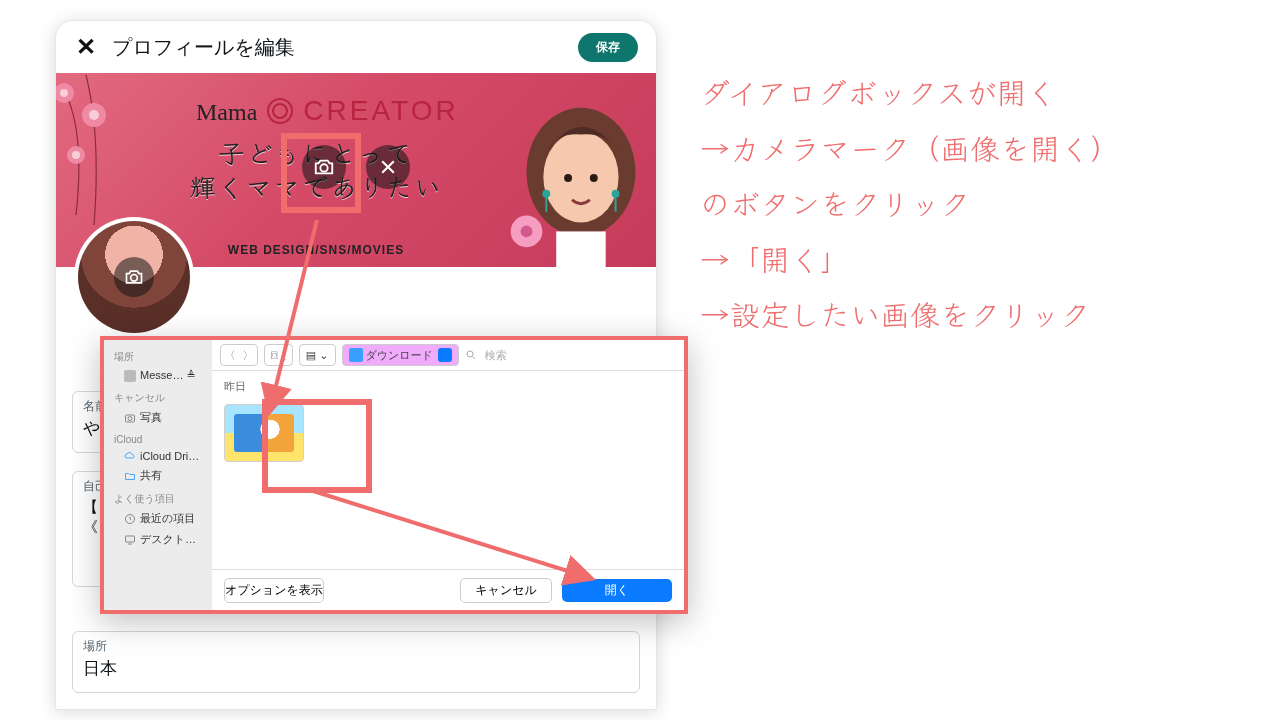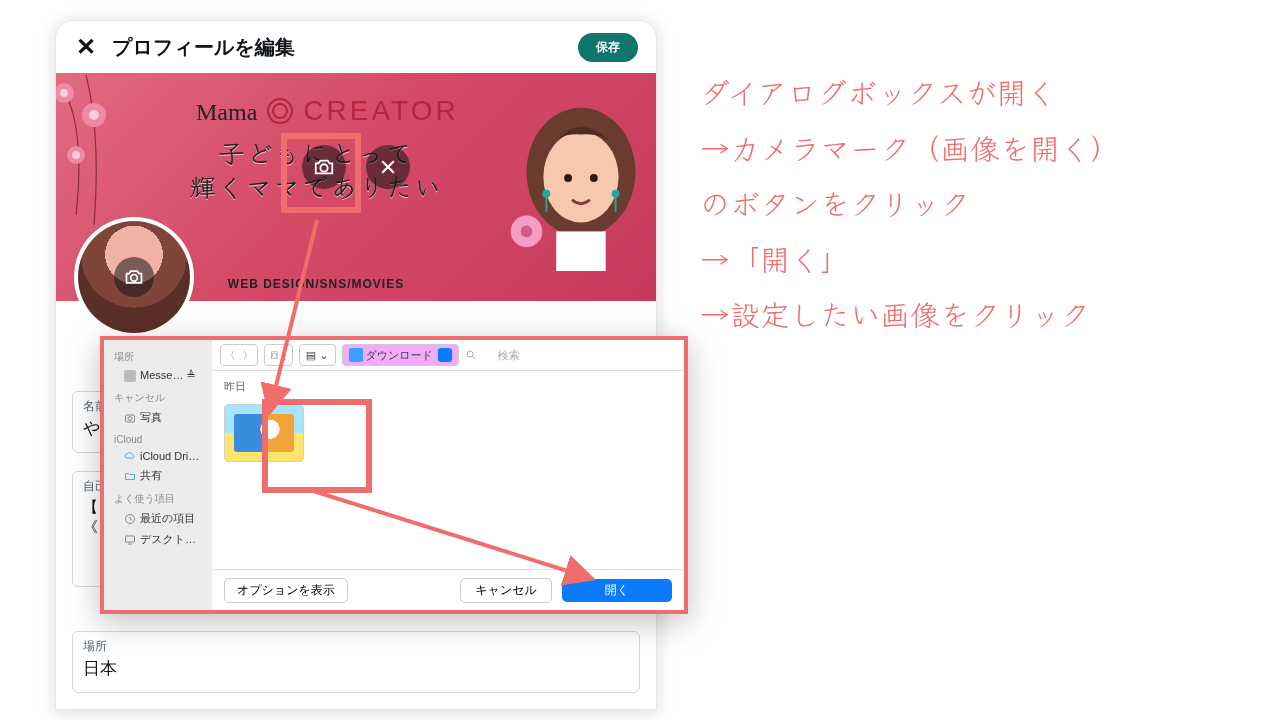--- a/index.html
+++ b/index.html
@@ -1,24 +1,24 @@
 <!DOCTYPE html>
 <html><head>
 <meta charset="utf-8">
 <style>
   html,body{margin:0;padding:0;width:1280px;height:720px;background:#fff;font-family:"Hiragino Sans","Helvetica Neue",Arial,sans-serif;overflow:hidden}
   .stage{position:relative;width:1280px;height:720px}
   
   .panel{position:absolute;left:55px;top:20px;width:600px;height:688px;background:#fff;border:1px solid #e6e6e6;border-radius:18px 18px 0 0;box-shadow:0 2px 18px rgba(0,0,0,.15);overflow:hidden}
   .hdr{display:flex;align-items:center;height:52px;padding:0 18px}
   .hdr .close{width:24px;height:24px;display:flex;align-items:center;justify-content:center;font-size:24px;font-weight:700;color:#111;cursor:pointer}
-  .hdr .title{flex:1;font-weight:700;font-size:20px;margin-left:14px;color:#0f1419}
+  .hdr .title{flex:1;font-weight:400;font-size:20px;margin-left:14px;color:#0f1419}
   .hdr .save{background:#0f766e;color:#fff;border-radius:9999px;padding:6px 18px;font-size:12px;font-weight:800;cursor:pointer}
   
-  .banner{position:relative;height:228px;background:linear-gradient(135deg,#e26a80 0%,#d44a67 45%,#c63a5b 100%);overflow:hidden}
+  .banner{position:relative;height:194px;background:linear-gradient(135deg,#e26a80 0%,#d44a67 45%,#c63a5b 100%);overflow:hidden}
   .banner .deco-flowers{position:absolute;left:-10px;top:2px;width:120px;height:150px;pointer-events:none}
   .banner .brand{position:absolute;left:140px;top:22px;font-family:"Brush Script MT",cursive;font-size:24px;color:#222}
   .banner .brand .c{color:#b8243f;font-family:Impact,sans-serif;letter-spacing:3px;font-size:28px}
   .banner .jp1,.banner .jp2{font-family:"Klee One","Yu Mincho","Hiragino Mincho ProN",serif;font-weight:700;color:#222;text-align:center;position:absolute;left:100px;width:320px;font-size:26px;letter-spacing:2px;text-shadow:0 1px 0 #f5c9d2}
   .banner .jp1{top:60px}
   .banner .jp2{top:94px}
   .banner .sub{position:absolute;bottom:10px;left:100px;width:320px;text-align:center;color:#222;font-weight:900;font-size:12px;letter-spacing:1px}
   .banner .portrait{position:absolute;right:-10px;top:10px;width:180px;height:188px}
   .banner .ctl{position:absolute;top:72px;left:50%;transform:translateX(-50%);display:flex;gap:20px}
   .banner .circ{width:44px;height:44px;border-radius:50%;background:rgba(20,20,20,.55);display:flex;align-items:center;justify-content:center;color:#fff;cursor:pointer}
@@ -42,28 +42,28 @@
   .side .item{padding:3px 8px 3px 20px;color:#333;display:flex;align-items:center;gap:4px;white-space:nowrap;overflow:hidden;text-overflow:ellipsis;cursor:pointer}
   .side .item svg{flex:none}
   .main{flex:1;display:flex;flex-direction:column}
   .tbar{height:30px;border-bottom:1px solid #ddd;display:flex;align-items:center;gap:6px;padding:0 8px;font-size:11px;color:#444}
   .tbar .nav{display:flex;align-items:center;border:1px solid #ccc;border-radius:4px;height:20px}
   .tbar .nav span{width:18px;text-align:center;color:#888;cursor:pointer}
   .tbar .chip{border:1px solid #ccc;border-radius:4px;height:20px;display:flex;align-items:center;padding:0 6px;gap:3px;cursor:pointer}
   .tbar .loc{background:#f0abfc}
   .tbar .locico{width:14px;height:14px;background:#3aa0ff;border-radius:2px;display:inline-block}
   .tbar .blue{background:#0a7aff;width:14px;height:14px;border-radius:3px;margin-left:2px}
-  .tbar .search{flex:1;display:flex;align-items:center;color:#aaa;gap:21px}
+  .tbar .search{flex:1;display:flex;align-items:center;color:#aaa;gap:8px}
   .content{flex:1;padding:8px 12px;position:relative}
   .content .when{font-size:11px;color:#666;margin-bottom:10px}
   .thumb{width:78px;height:56px;border:1px solid #cfcfcf;border-radius:4px;background:linear-gradient(180deg,#a7e4ff 0 50%,#ffe46b 50% 100%);position:relative;cursor:pointer}
   .thumb::after{content:"";position:absolute;inset:9px;background:radial-gradient(circle at 60% 40%,#fff 0 22%,transparent 23%),linear-gradient(90deg,#3a8ddc 0 55%,#f2a33a 55% 100%);border-radius:3px}
   .thl{position:absolute;left:50px;top:28px;width:98px;height:82px;border:6px solid #ef6d6d;pointer-events:none}
   .bbar{height:40px;border-top:1px solid #ddd;display:flex;align-items:center;padding:0 12px;gap:10px;font-size:12px}
-  .bbar .opt{border:1px solid #ccc;border-radius:5px;padding:3px 12px;background:#fff;cursor:pointer}
+  .bbar .opt{border:1px solid #ccc;border-radius:5px;padding:3px 0;background:#fff;cursor:pointer}
   .bbar .sp{flex:1}
   .bbar .cancel{border:1px solid #ccc;border-radius:5px;padding:3px 14px;background:#fff;cursor:pointer}
   .bbar .open{border-radius:5px;padding:3px 43px;background:#0a7aff;color:#fff;cursor:pointer}
   
   .note{position:absolute;left:700px;top:64px;width:560px;color:#ef6d6d;font-size:30px;line-height:1.85;font-family:"Klee One","Yu Kyokasho","Hiragino Maru Gothic ProN",cursive}
   .note div{white-space:nowrap}
   .arrows{position:absolute;inset:0;pointer-events:none}
 </style>
 </head>
 <body>

